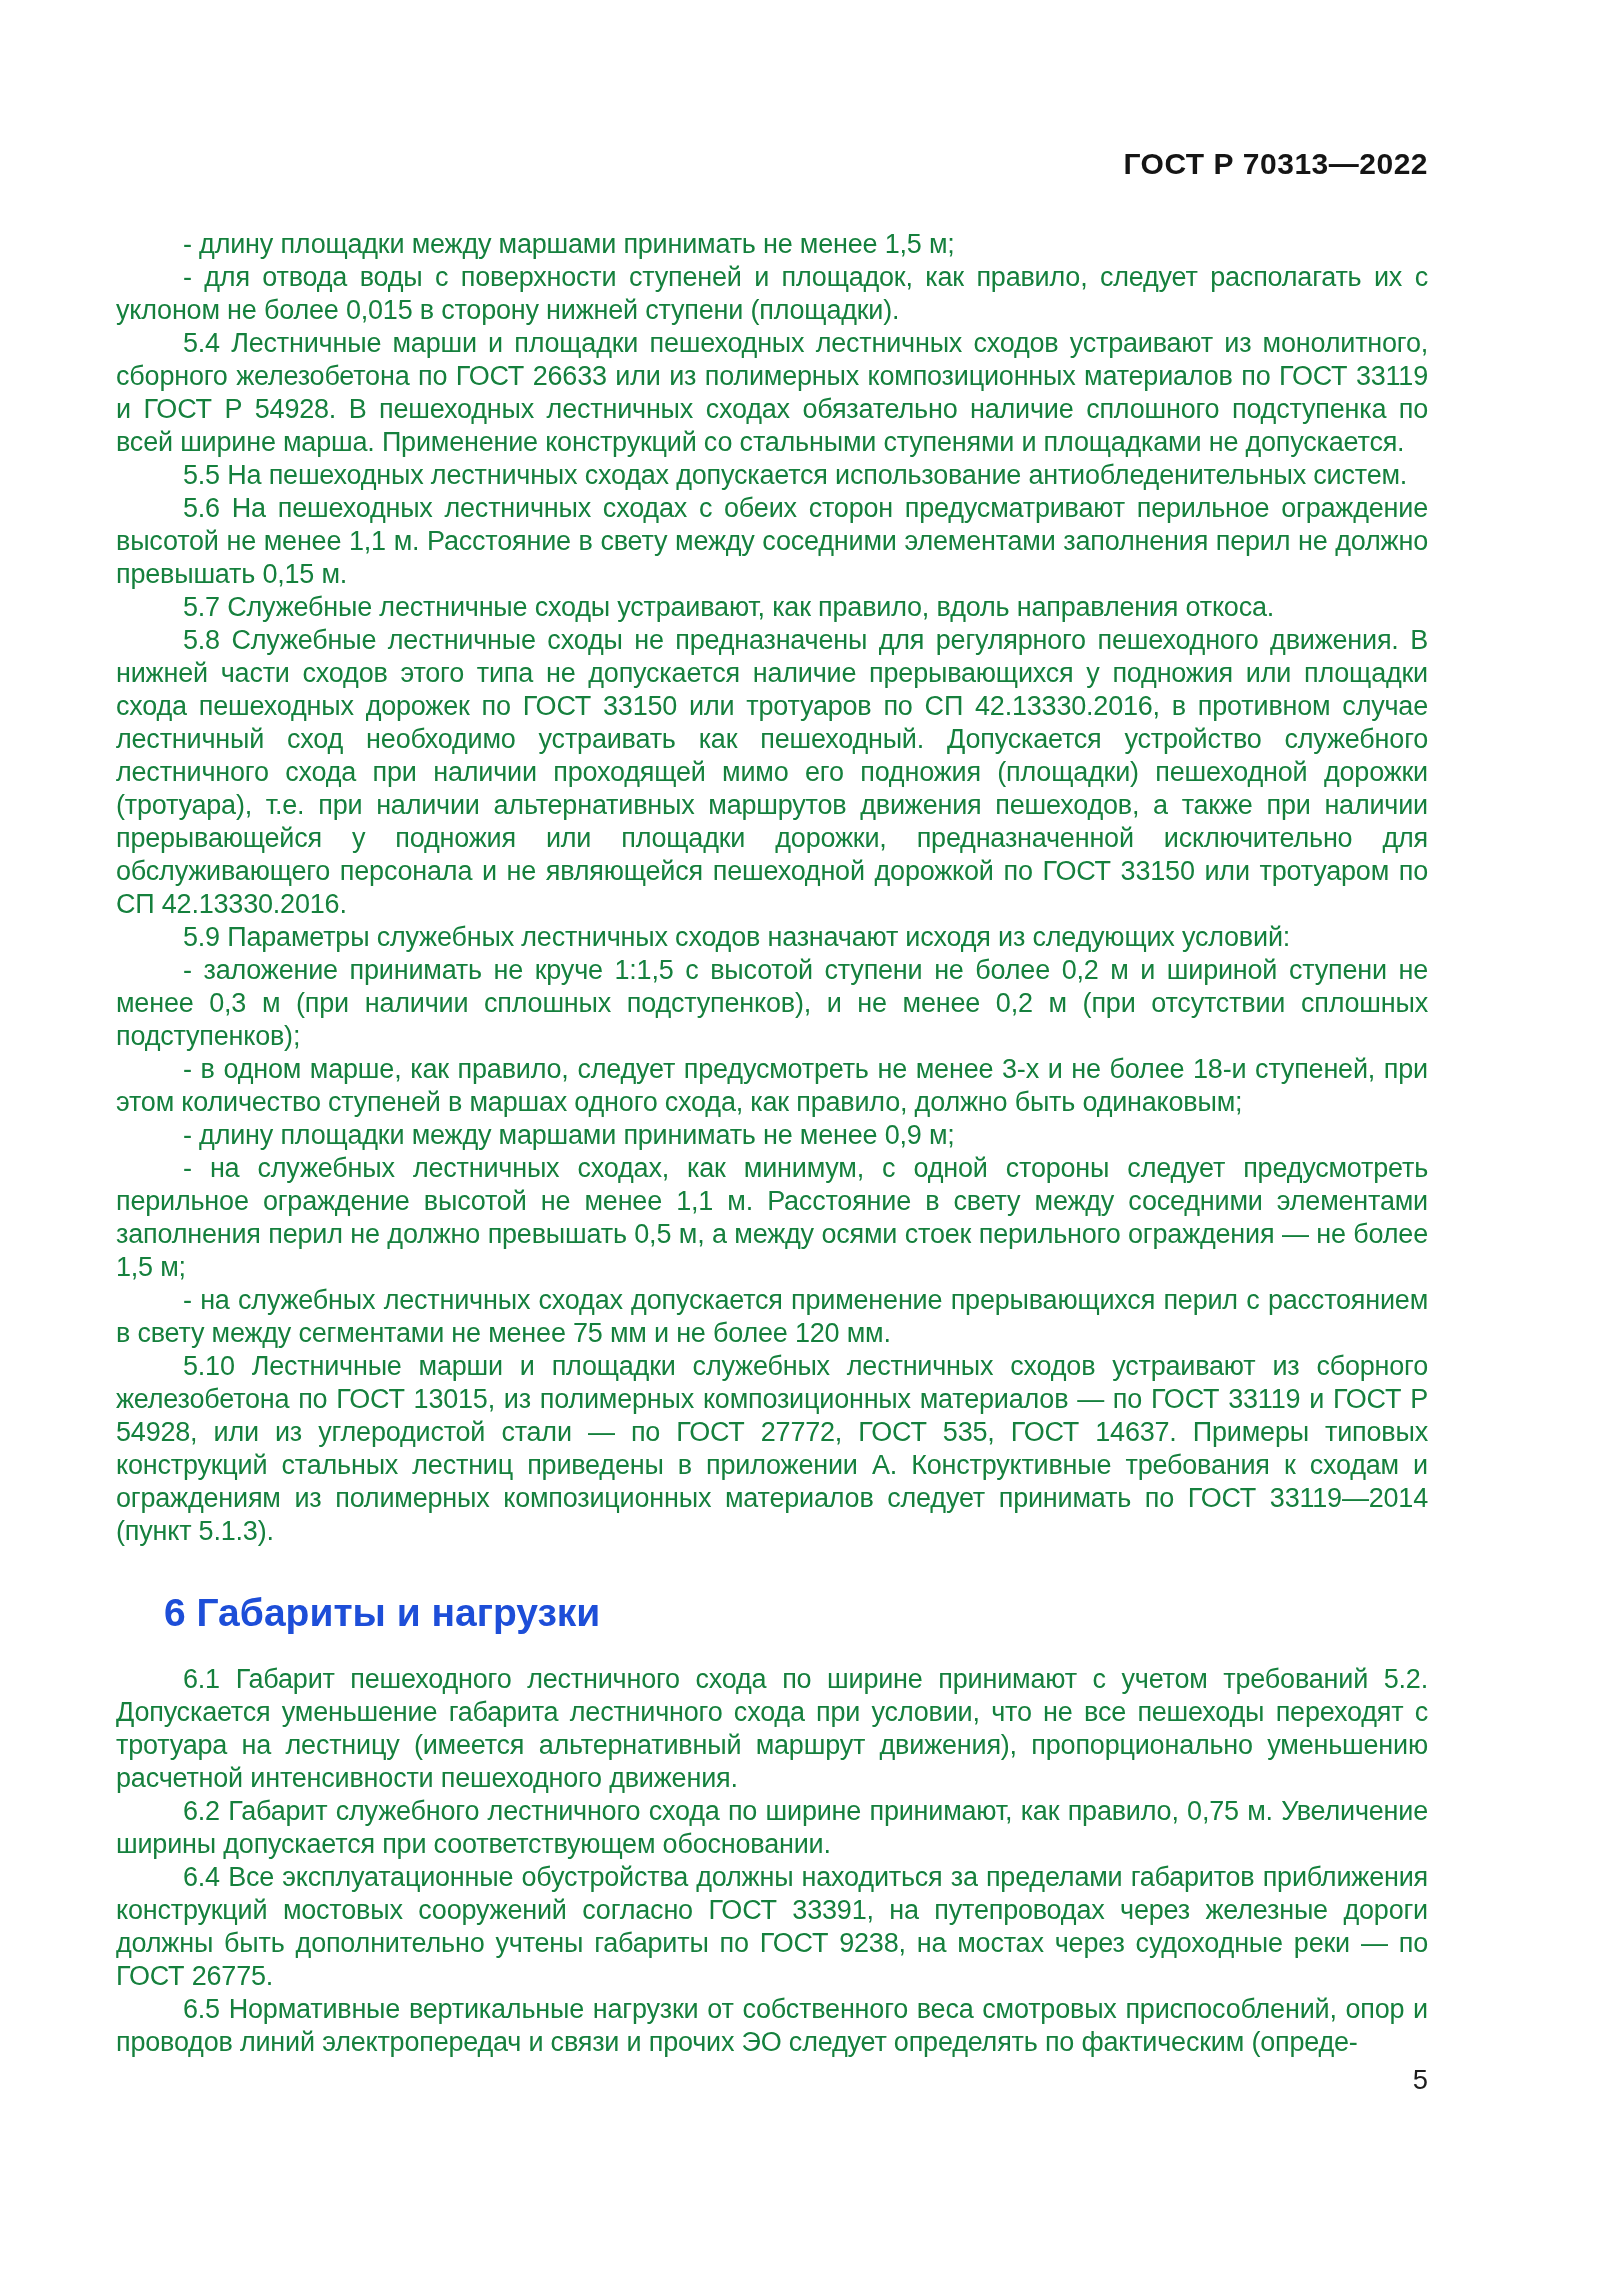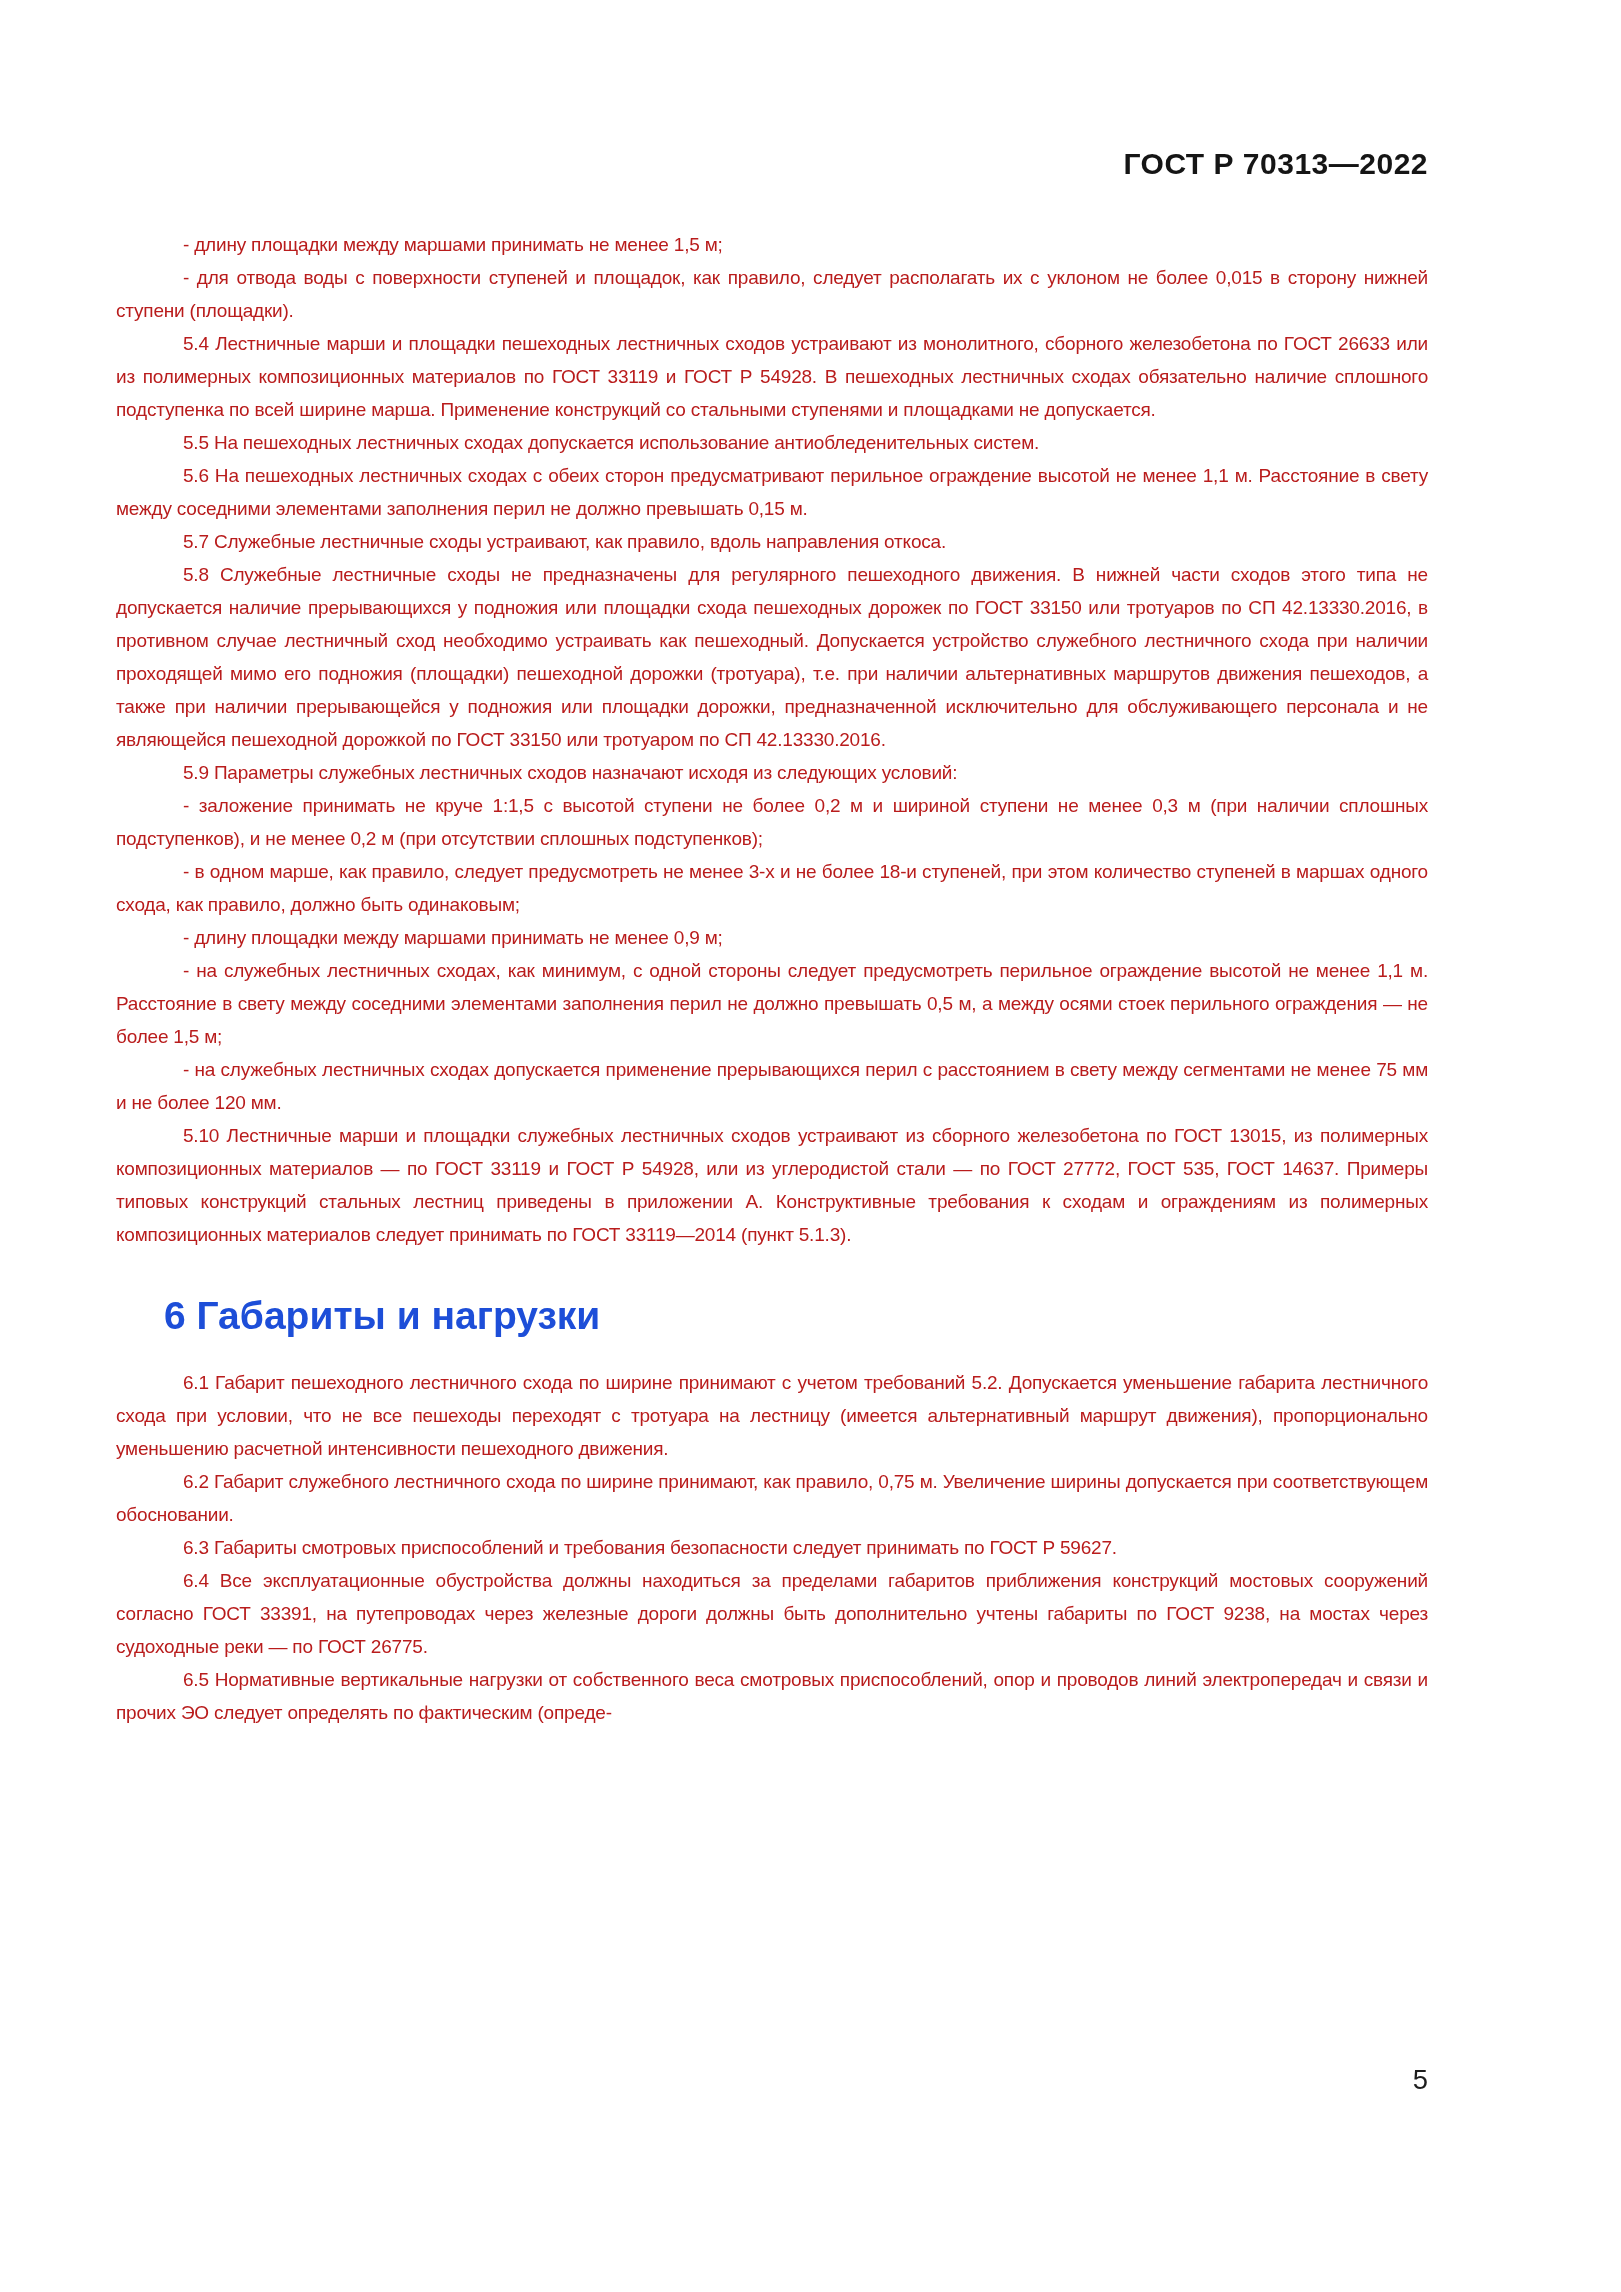--- a/index.html
+++ b/index.html
@@ -32,26 +32,26 @@
     text-align: center;
   }
   .content {
     position: absolute;
     top: 228px;
     left: 116px;
     width: 1312px;
   }
   .para {
     margin: 0;
-    font-size: 19px;
+    font-size: 27px;
     line-height: 33px;
     letter-spacing: -0.2px;
     text-align: justify;
     text-indent: 67px;
-    color: #b91c1c;
+    color: #15803d;
   }
   .section-heading {
     margin: 41px 0 27.4px 48px;
     font-size: 39px;
     line-height: 47px;
     font-weight: bold;
     color: #1d4ed8;
     text-align: left;
   }
   .page-footer {
@@ -85,21 +85,20 @@
       <p class="para">5.9 Параметры служебных лестничных сходов назначают исходя из следующих условий:</p>
       <p class="para">- заложение принимать не круче 1:1,5 с высотой ступени не более 0,2 м и шириной ступени не менее 0,3 м (при наличии сплошных подступенков), и не менее 0,2 м (при отсутствии сплошных подступенков);</p>
       <p class="para">- в одном марше, как правило, следует предусмотреть не менее 3-х и не более 18-и ступеней, при этом количество ступеней в маршах одного схода, как правило, должно быть одинаковым;</p>
       <p class="para">- длину площадки между маршами принимать не менее 0,9 м;</p>
       <p class="para">- на служебных лестничных сходах, как минимум, с одной стороны следует предусмотреть перильное ограждение высотой не менее 1,1 м. Расстояние в свету между соседними элементами заполнения перил не должно превышать 0,5 м, а между осями стоек перильного ограждения — не более 1,5 м;</p>
       <p class="para">- на служебных лестничных сходах допускается применение прерывающихся перил с расстоянием в свету между сегментами не менее 75 мм и не более 120 мм.</p>
       <p class="para">5.10 Лестничные марши и площадки служебных лестничных сходов устраивают из сборного железобетона по ГОСТ 13015, из полимерных композиционных материалов — по ГОСТ 33119 и ГОСТ Р 54928, или из углеродистой стали — по ГОСТ 27772, ГОСТ 535, ГОСТ 14637. Примеры типовых конструкций стальных лестниц приведены в приложении А. Конструктивные требования к сходам и ограждениям из полимерных композиционных материалов следует принимать по ГОСТ 33119—2014 (пункт 5.1.3).</p>
       <h2 class="section-heading">6 Габариты и нагрузки</h2>
       <p class="para">6.1 Габарит пешеходного лестничного схода по ширине принимают с учетом требований 5.2. Допускается уменьшение габарита лестничного схода при условии, что не все пешеходы переходят с тротуара на лестницу (имеется альтернативный маршрут движения), пропорционально уменьшению расчетной интенсивности пешеходного движения.</p>
       <p class="para">6.2 Габарит служебного лестничного схода по ширине принимают, как правило, 0,75 м. Увеличение ширины допускается при соответствующем обосновании.</p>
-      <p class="para">6.3 Габариты смотровых приспособлений и требования безопасности следует принимать по ГОСТ Р 59627.</p>
       <p class="para">6.4 Все эксплуатационные обустройства должны находиться за пределами габаритов приближения конструкций мостовых сооружений согласно ГОСТ 33391, на путепроводах через железные дороги должны быть дополнительно учтены габариты по ГОСТ 9238, на мостах через судоходные реки — по ГОСТ 26775.</p>
       <p class="para">6.5 Нормативные вертикальные нагрузки от собственного веса смотровых приспособлений, опор и проводов линий электропередач и связи и прочих ЭО следует определять по фактическим (опреде-</p>
     </div>
 
   <div class="page-footer">
     <span class="page-num">5</span>
   </div>
 </div>
 
 

